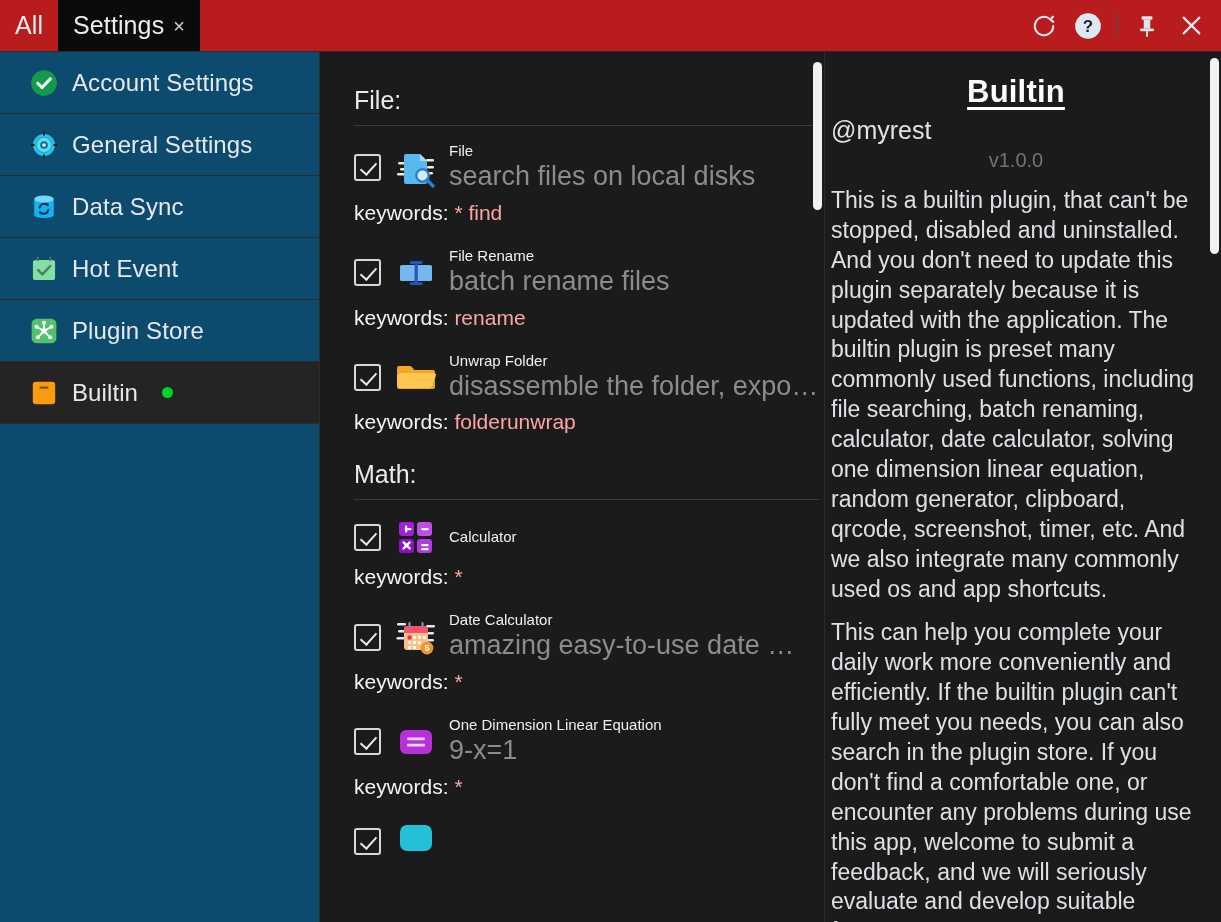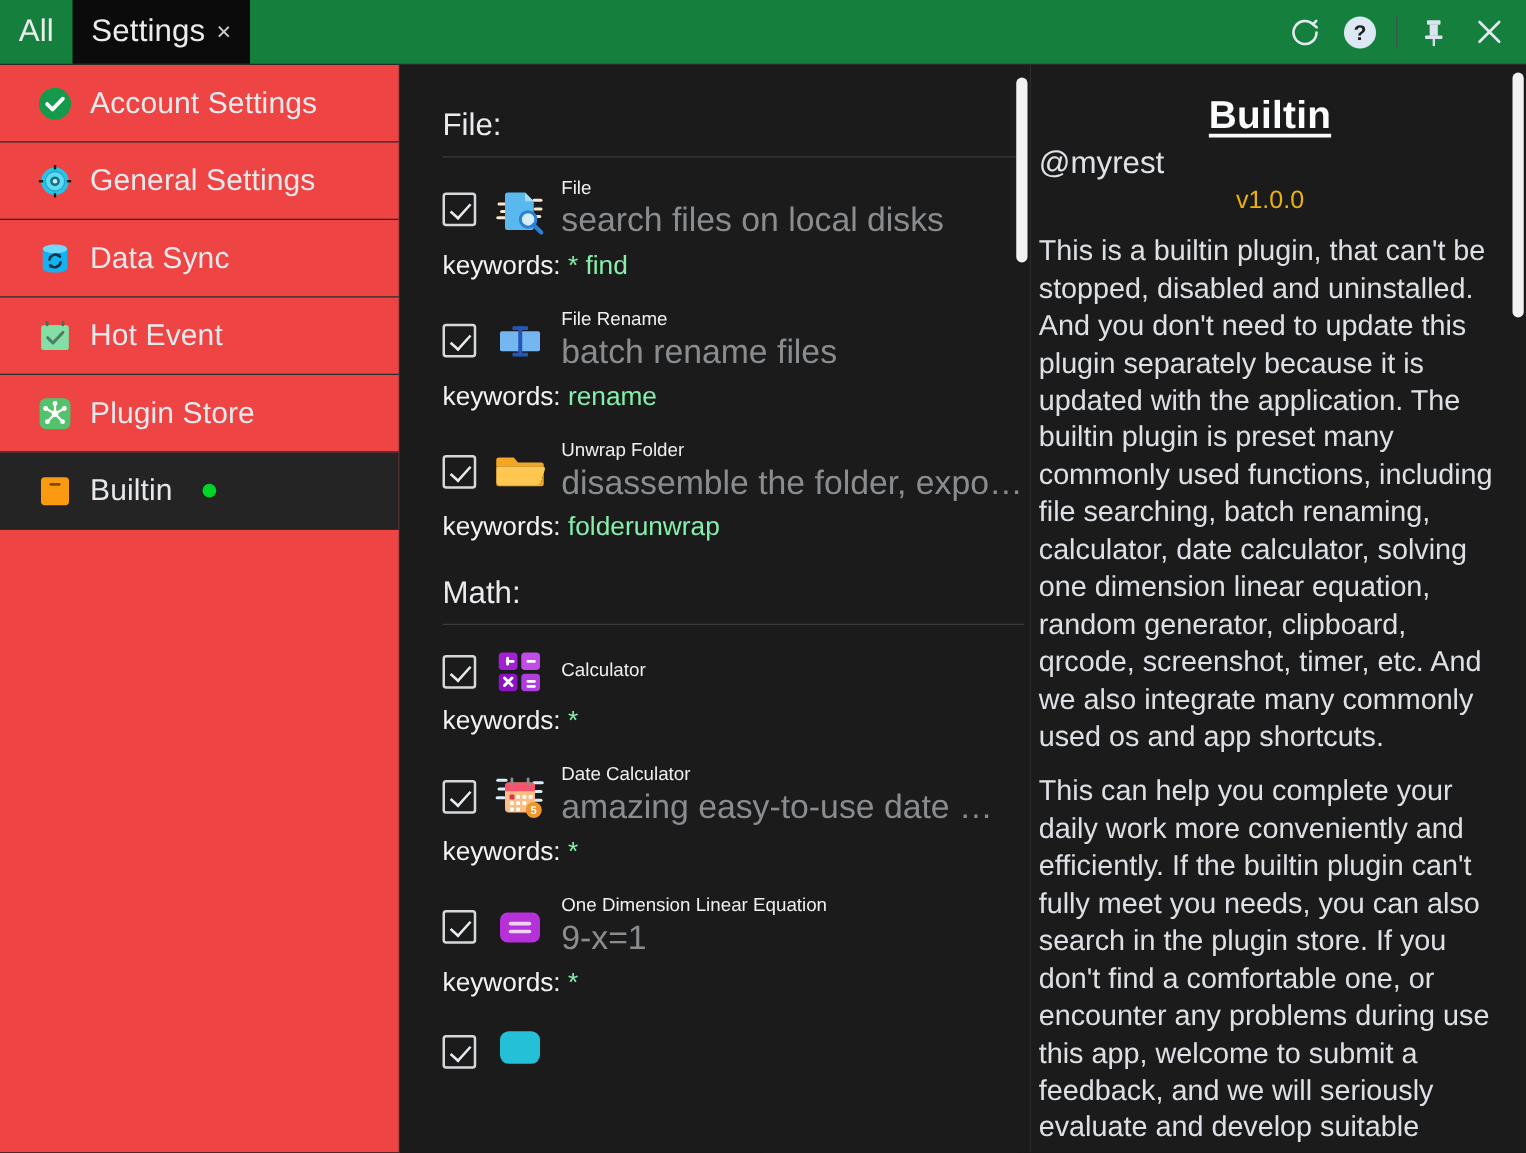--- a/index.html
+++ b/index.html
@@ -8,21 +8,21 @@
     background: #1b1b1b;
     font-family: "Liberation Sans", sans-serif;
     overflow: hidden;
     color: #e8eaed;
   }
   #app { position: relative; width: 1221px; height: 922px; display: flex; flex-direction: column; }
 
   
   .titlebar {
     height: 52px; min-height: 52px;
-    background: #15803d;
+    background: #b91c1c;
     display: flex; align-items: stretch;
     position: relative;
     border-bottom: 1px solid #2a2a2a;
   }
   .tabs { display: flex; align-items: stretch; }
   .tab {
     display: flex; align-items: center;
     padding: 0 15px;
     font-size: 25px;
     color: #ececec;
@@ -45,21 +45,21 @@
   }
   .wbtn svg { display: block; }
   .vdiv { width: 1px; height: 26px; background: #4a4e52; margin: 0 7px; }
 
   
   .body { flex: 1; display: flex; min-height: 0; }
 
   
   .sidebar {
     width: 320px; min-width: 320px;
-    background: #ef4444;
+    background: #0c4a6e;
     border-right: 1px solid #2c2c2c;
     display: flex; flex-direction: column;
   }
   .side-item {
     height: 62px;
     display: flex; align-items: center;
     padding-left: 30px;
     gap: 14px;
     border-bottom: 1px solid #2b2b2b;
     cursor: pointer;
@@ -108,21 +108,21 @@
     transform: rotate(42deg);
   }
   .plug-icon { width: 42px; height: 42px; min-width: 42px; margin-right: 12px; position: relative; }
   .plug-txt { min-width: 0; flex: 1; }
   .plug-name { font-size: 15px; color: #eef0f2; line-height: 1.18; }
   .plug-desc {
     font-size: 27px; color: #8a8d90; line-height: 1.25;
     white-space: nowrap; overflow: hidden; text-overflow: ellipsis;
   }
   .kw { font-size: 21px; color: #f2f4f6; margin-top: 7px; }
-  .kw b { font-weight: normal; color: #86efac; }
+  .kw b { font-weight: normal; color: #fca5a5; }
 
   
   .mid-scroll {
     position: absolute; right: 3px; top: 10px;
     width: 9px; height: 148px;
     background: #f2f2f2; border-radius: 6px;
     cursor: pointer;
   }
   .mid-divider { position: absolute; right: 0; top: 0; bottom: 0; width: 1px; background: #2c2c2c; }
 
@@ -133,21 +133,21 @@
     padding: 22px 20px 0 6px;
     overflow: hidden;
   }
   .d-title {
     text-align: center; font-size: 31px; font-weight: bold;
     color: #fbfcfd; text-decoration: underline;
     text-underline-offset: 5px;
     letter-spacing: 0.2px;
   }
   .d-author { font-size: 25px; color: #dfe3e7; margin-top: 6px; }
-  .d-version { text-align: center; font-size: 20px; color: #eab308; margin-top: 4px; }
+  .d-version { text-align: center; font-size: 20px; color: #737373; margin-top: 4px; }
   .d-para {
     font-size: 23px; line-height: 1.30; color: #dde1e5;
     margin-top: 14px;
   }
   .detail-scroll {
     position: absolute; right: 2px; top: 6px;
     width: 9px; height: 196px;
     background: #f2f2f2; border-radius: 6px;
     cursor: pointer;
   }

